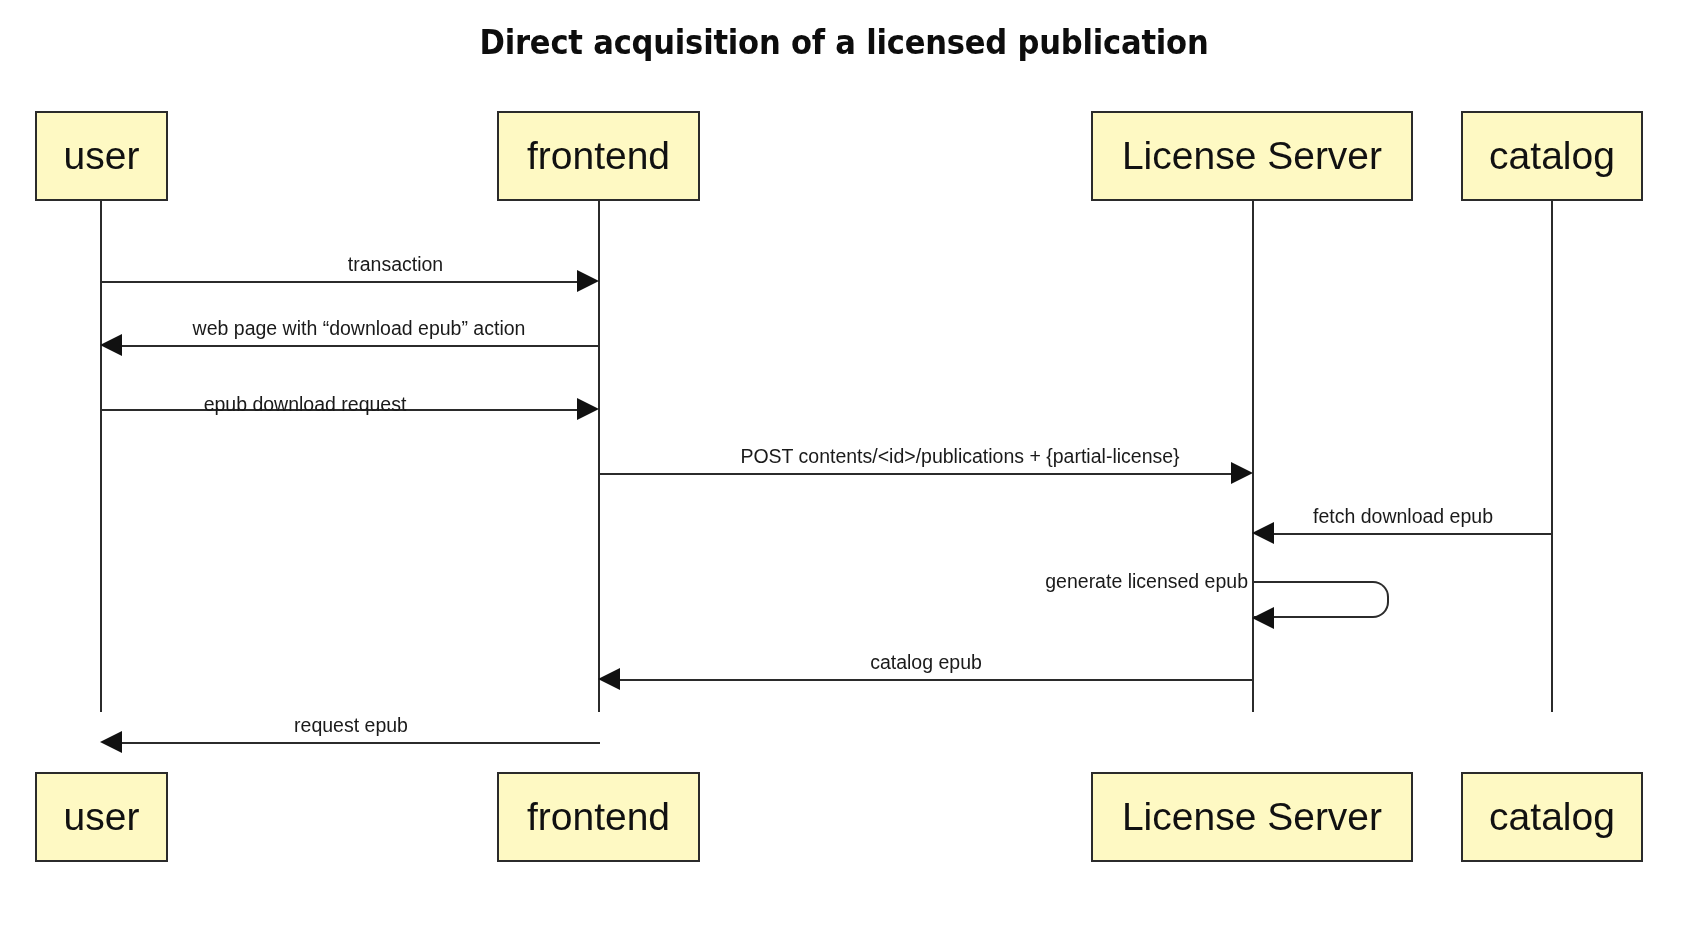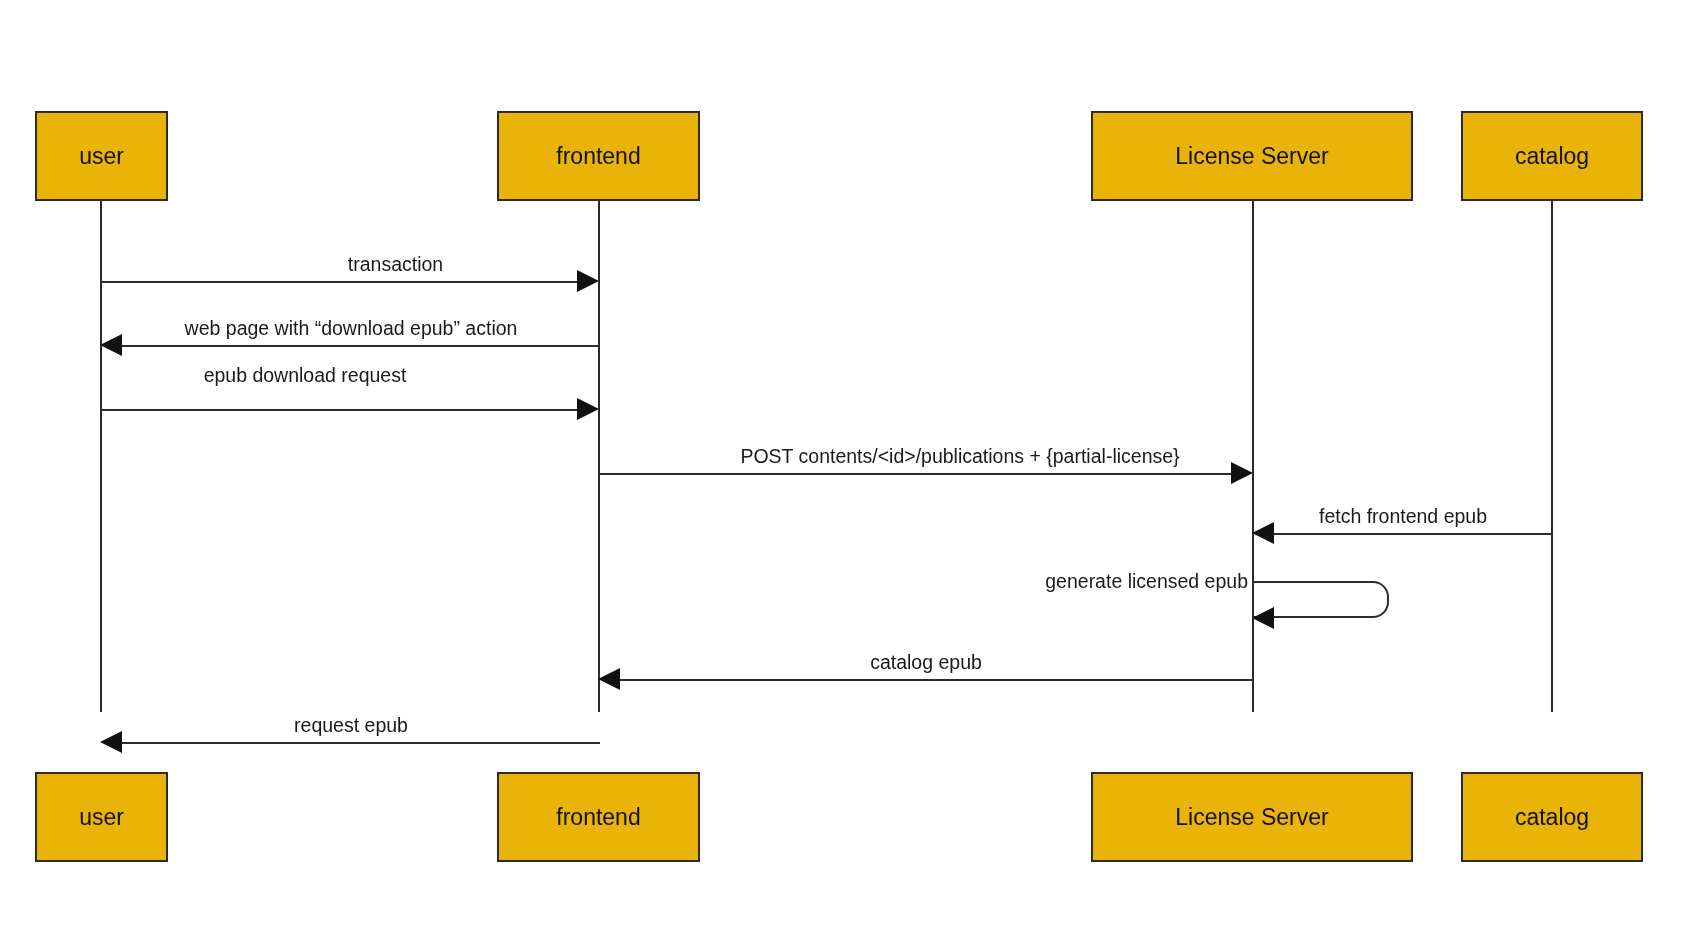--- a/index.html
+++ b/index.html
@@ -31,25 +31,25 @@
     font-family: "DejaVu Sans", sans-serif;
     font-stretch: condensed;
     letter-spacing: -0.2px;
     color: #0d0d0d;
     white-space: nowrap;
   }
   .actor-box {
     position: absolute;
     box-sizing: border-box;
     border: 2px solid #2b2b2b;
-    background: #eab308;
+    background: #fef9c3;
     display: flex;
     align-items: center;
     justify-content: center;
-    font-size: 23px;
+    font-size: 39px;
     font-family: "Liberation Sans", sans-serif;
     color: #111111;
     white-space: nowrap;
   }
   .lifeline {
     position: absolute;
     width: 2px;
     background: #2b2b2b;
   }
   .msg-line {
@@ -97,20 +97,21 @@
     font-family: "Liberation Sans", sans-serif;
     color: #111111;
     white-space: nowrap;
   }
 </style>
 </head>
 <body>
 
 <div id="canvas">
 
+  <div class="diagram-title">Direct acquisition of a licensed publication</div>
 
   <div class="lifeline" style="left:100px; top:200px; height:512px;"></div>
   <div class="lifeline" style="left:598px; top:200px; height:512px;"></div>
   <div class="lifeline" style="left:1252px; top:200px; height:512px;"></div>
   <div class="lifeline" style="left:1551px; top:200px; height:512px;"></div>
 
   <div class="actor-box" style="left:35px; top:111px; width:133px; height:90px;">
     <span>user</span>
   </div>
   <div class="actor-box" style="left:497px; top:111px; width:203px; height:90px;">
@@ -125,39 +126,39 @@
 
   <div>
     <div class="msg-line" style="left:100px; top:281px; width:477px;"></div>
     <div class="arrow-head to-right" style="left:577px; top:270px;"></div>
     <div class="msg-label center" style="left:100px; top:255px; width:591px;">transaction</div>
   </div>
 
   <div>
     <div class="msg-line" style="left:122px; top:345px; width:478px;"></div>
     <div class="arrow-head to-left" style="left:100px; top:334px;"></div>
-    <div class="msg-label center" style="left:102px; top:319px; width:498px;">web page with “download epub” action</div>
+    <div class="msg-label center" style="left:102px; top:319px; width:498px;padding-left:8px;">web page with “download epub” action</div>
   </div>
 
   <div>
     <div class="msg-line" style="left:100px; top:409px; width:477px;"></div>
     <div class="arrow-head to-right" style="left:577px; top:398px;"></div>
-    <div class="msg-label center" style="left:100px; top:366px; width:410px;">epub download request</div>
+    <div class="msg-label center" style="left:100px; top:395px; width:410px;">epub download request</div>
   </div>
 
   <div>
     <div class="msg-line" style="left:598px; top:473px; width:633px;"></div>
     <div class="arrow-head to-right" style="left:1231px; top:462px;"></div>
     <div class="msg-label center" style="left:598px; top:447px; width:654px;margin-left:35px;">POST contents/&lt;id&gt;/publications + {partial-license}</div>
   </div>
 
   <div>
     <div class="msg-line" style="left:1274px; top:533px; width:278px;"></div>
     <div class="arrow-head to-left" style="left:1252px; top:522px;"></div>
-    <div class="msg-label center" style="left:1254px; top:507px; width:298px;">fetch frontend epub</div>
+    <div class="msg-label center" style="left:1254px; top:507px; width:298px;">fetch download epub</div>
   </div>
 
   <div>
     <div class="self-loop" style="left:1252px; top:581px; width:137px; height:37px;"></div>
     <div class="arrow-head to-left" style="left:1252px; top:607px;"></div>
     <div class="msg-label right" style="left:900px; top:572px; width:348px;">generate licensed epub</div>
   </div>
 
   <div>
     <div class="msg-line" style="left:620px; top:679px; width:632px;"></div>

